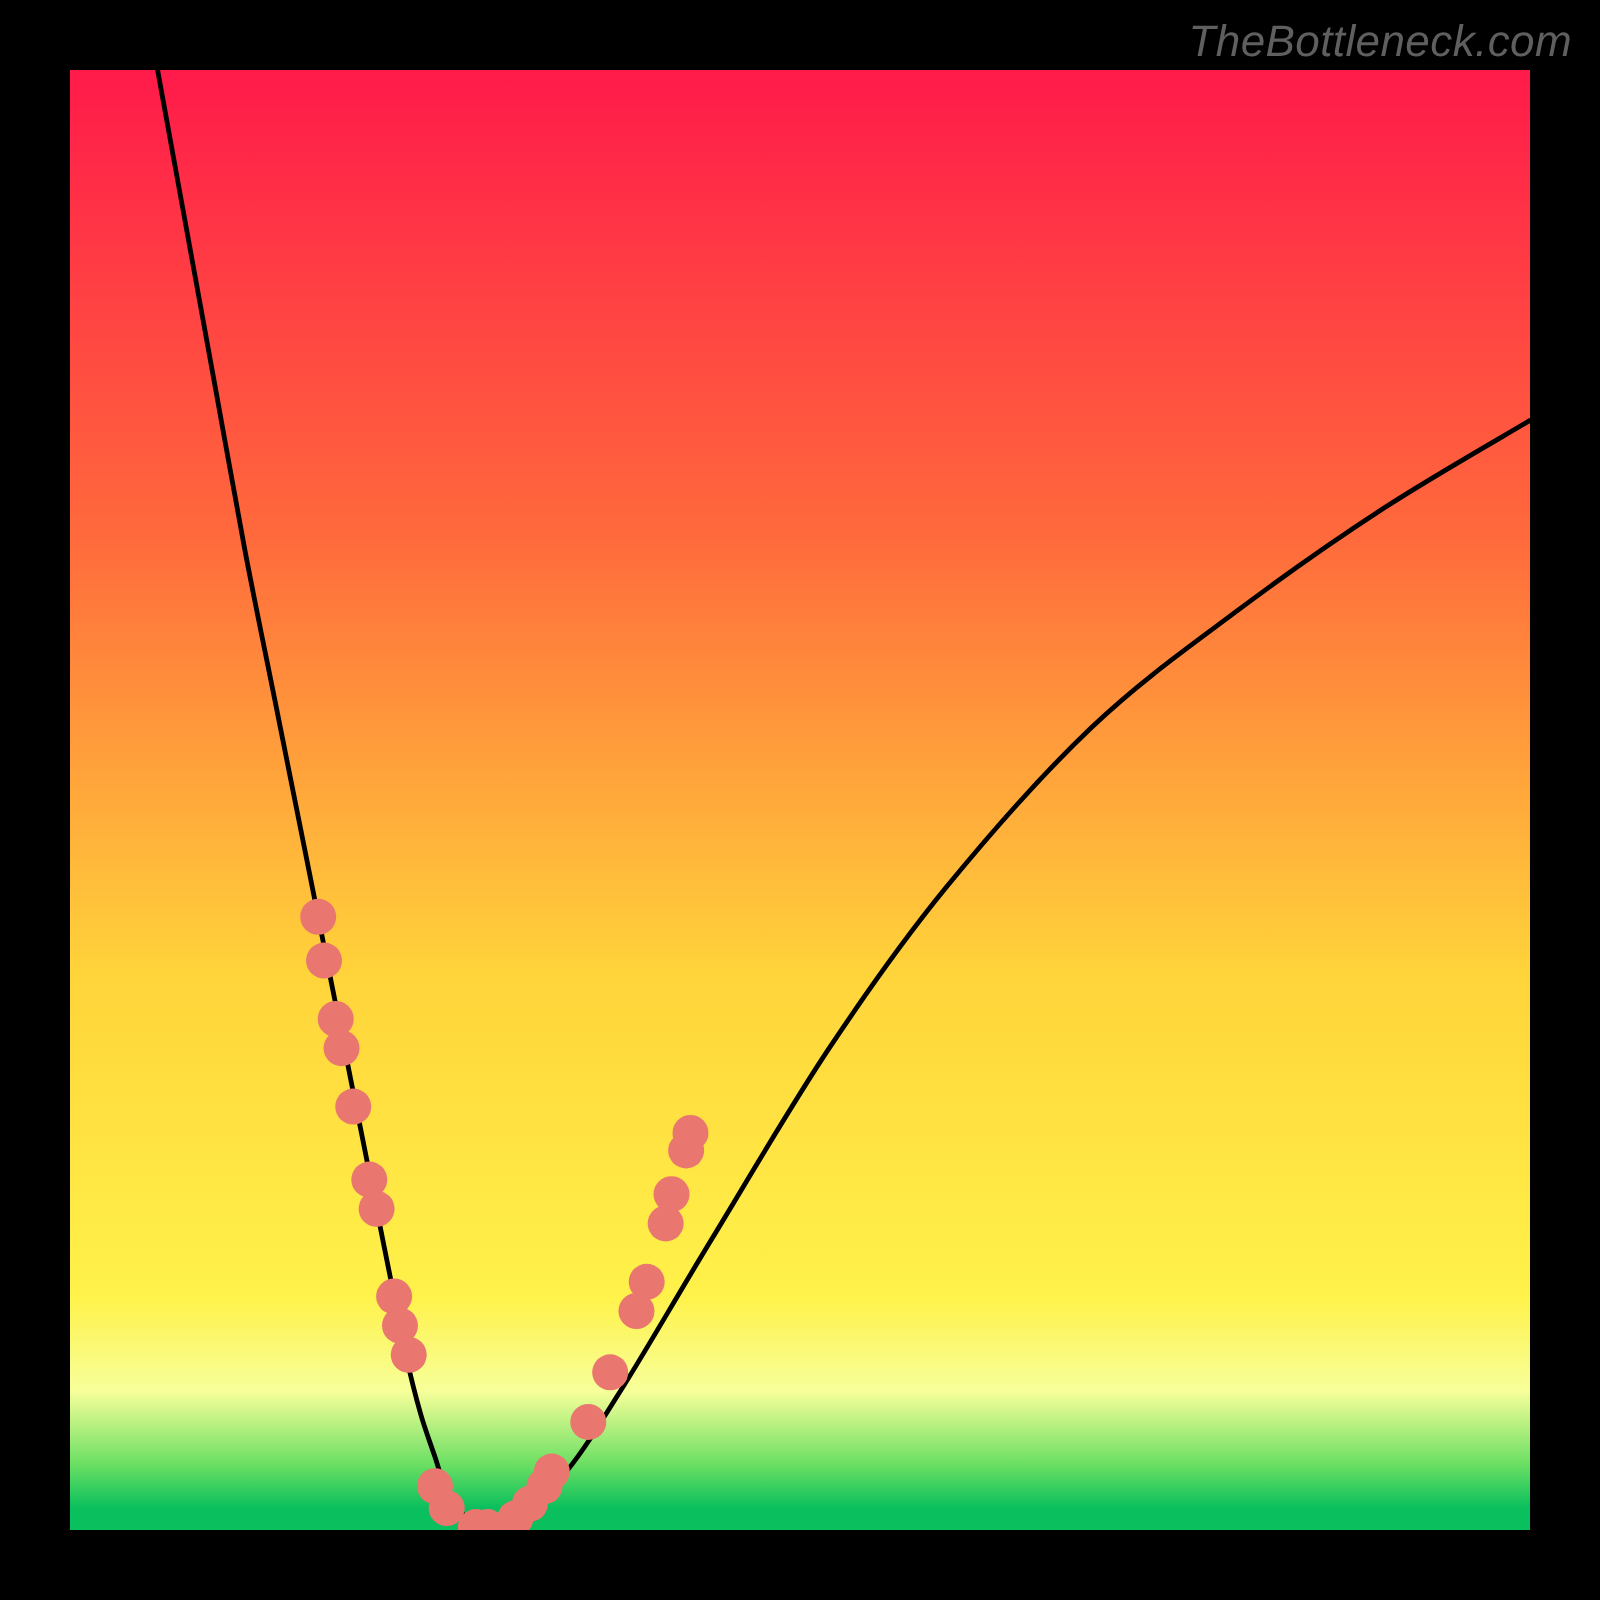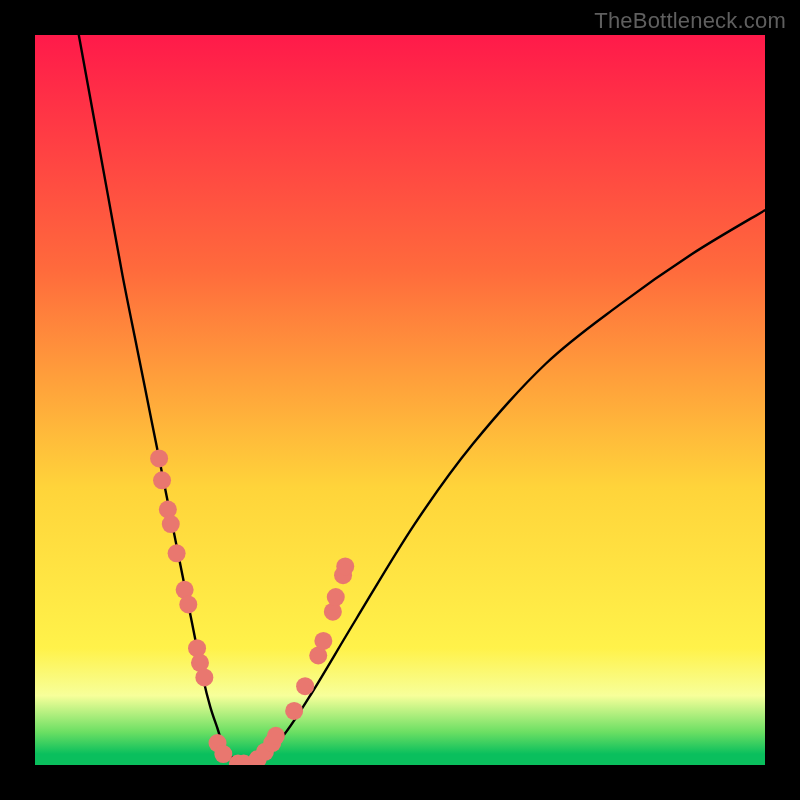--- a/index.html
+++ b/index.html
@@ -11,20 +11,21 @@
     background: #000;
     font-family: Arial, Helvetica, sans-serif;
   }
   .frame {
     position: absolute;
     left: 0;
     top: 0;
     width: 800px;
     height: 800px;
     background: #000;
+    font-style: italic;
   }
   .plot {
     position: absolute;
     left: 35px;
     top: 35px;
     width: 730px;
     height: 730px;
   }
   .grad {
     position: absolute;

